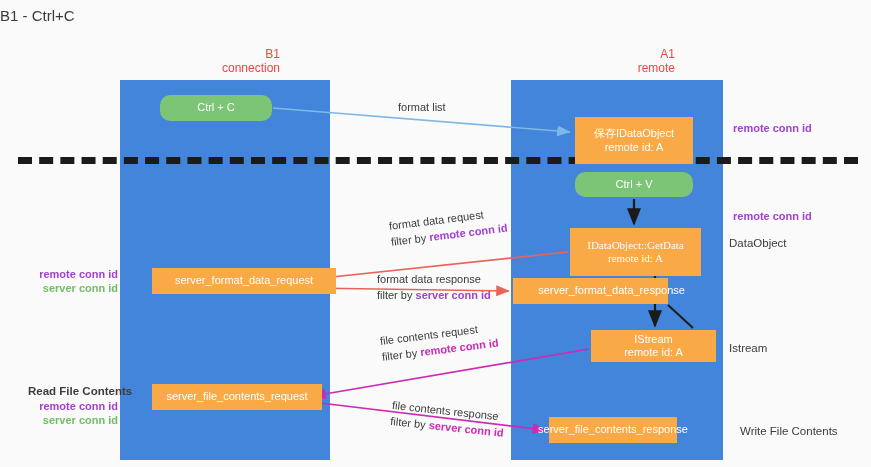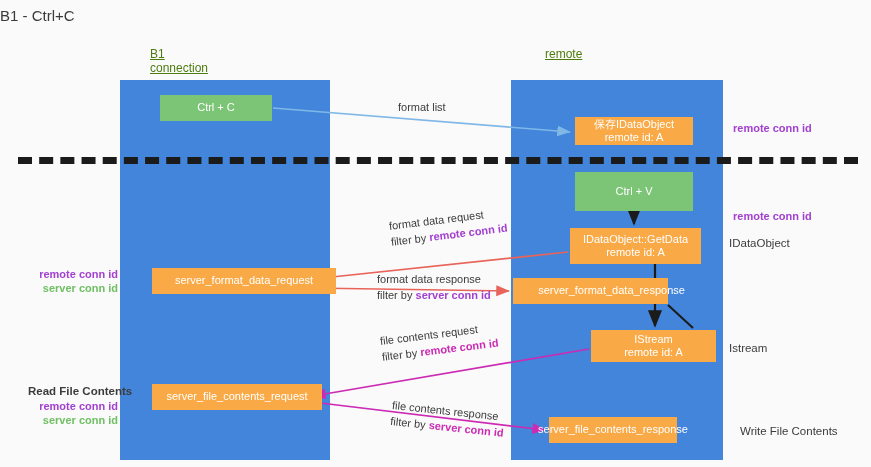--- a/index.html
+++ b/index.html
@@ -10,49 +10,49 @@
   }
   .stage{position:absolute;inset:0;}
 
   
   #title{
     position:absolute;left:0;top:6px;width:871px;text-align:left;
     font-size:15px;line-height:19px;color:#3a3a3a;
   }
 
   
-  .col-head{position:absolute;text-align:left;font-size:12px;line-height:14px;color:#4d7c0f;text-decoration:underline;}
+  .col-head{position:absolute;text-align:right;font-size:12px;line-height:14px;color:#ef4444;}
   #head-b1{left:150px;top:47px;width:130px;}
   #head-a1{left:545px;top:47px;width:130px;}
 
   
   .lane{position:absolute;background:#4285da;}
   #lane-b1{left:120px;top:80px;width:210px;height:380px;}
   #lane-a1{left:511px;top:80px;width:212px;height:380px;}
 
   
   #divider{
     position:absolute;left:18px;top:157px;width:840px;height:0;
     border-top:7px dashed #1b1b1b;
   }
 
   
   .box{
     position:absolute;display:flex;flex-direction:column;align-items:center;
     justify-content:center;color:#ffffff;font-size:11px;line-height:13.5px;
     text-align:center;box-sizing:border-box;padding:3px 6px;
   }
-  .box.green{background:#7cc576;}
+  .box.green{background:#7cc576;border-radius:10px;}
   .box.orange{background:#f9a945;}
   .box .l2{font-size:11px;}
 
   #box-ctrlc{left:160px;top:95px;width:112px;height:26px;}
-  #box-idata{left:575px;top:117px;width:118px;height:28px;}
-  #box-ctrlv{left:575px;top:172px;width:118px;height:39px;}
-  #box-getdata{left:570px;top:228px;width:131px;height:36px;}
+  #box-idata{left:575px;top:117px;width:118px;height:47px;}
+  #box-ctrlv{left:575px;top:172px;width:118px;height:25px;}
+  #box-getdata{left:570px;top:228px;width:131px;height:48px;font-family:Liberation Serif, serif;}
   #box-sfdreq{left:152px;top:268px;width:184px;height:26px;}
   #box-sfdresp{left:513px;top:278px;width:155px;height:26px;padding-left:48px;}
   #box-istream{left:591px;top:330px;width:125px;height:32px;}
   #box-sfcreq{left:152px;top:384px;width:170px;height:26px;}
   #box-sfcresp{left:549px;top:417px;width:128px;height:26px;}
 
   
   .side-label{position:absolute;font-size:11.5px;line-height:14px;color:#3c3c3c;}
   #lab-dataobject{left:729px;top:236px;}
   #lab-istream{left:729px;top:341px;}
@@ -95,20 +95,21 @@
 
   <div id="title">
     <div>B1 - Ctrl+C</div>
   </div>
 
   <div class="col-head" id="head-b1">
     <div>B1</div>
     <div>connection</div>
   </div>
   <div class="col-head" id="head-a1">
+    <div>A1</div>
     <div>remote</div>
   </div>
 
   <div class="lane" id="lane-b1"></div>
   <div class="lane" id="lane-a1"></div>
 
   <svg id="wires">
     <defs>
       <marker id="ah-blue" markerWidth="9" markerHeight="9" refX="7.5" refY="3.2" orient="auto">
         <path d="M0,0 L8,3.2 L0,6.4 z" fill="#7fb8e6"></path>
@@ -175,21 +176,21 @@
   </div>
 
   <div class="box orange" id="box-sfcreq">
     <div>server_file_contents_request</div>
   </div>
 
   <div class="box orange" id="box-sfcresp">
     <div>server_file_contents_response</div>
   </div>
 
-  <div class="side-label" id="lab-dataobject">IDataObject</div>
+  <div class="side-label" id="lab-dataobject">DataObject</div>
   <div class="side-label" id="lab-istream">Istream</div>
   <div class="side-label" id="lab-write">Write File Contents</div>
   <div class="side-label" id="lab-read">Read File Contents</div>
 
   <div class="connid" id="connid-tr">
     <div class="remote">remote conn id</div>
   </div>
   <div class="connid" id="connid-mr">
     <div class="remote">remote conn id</div>
   </div>

